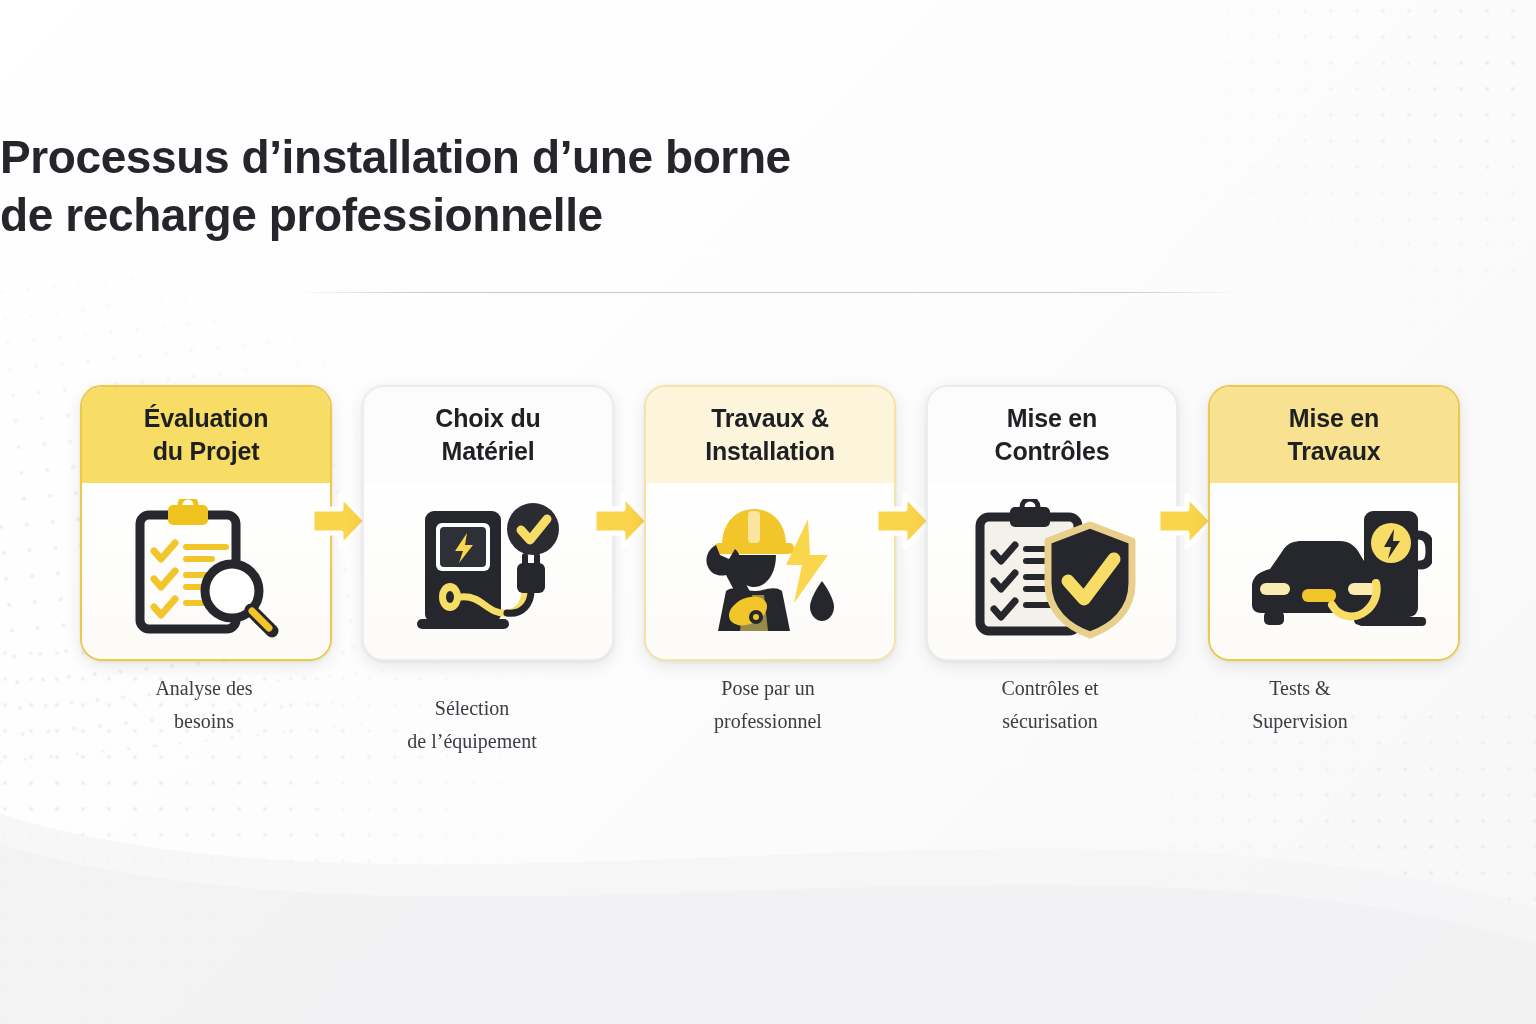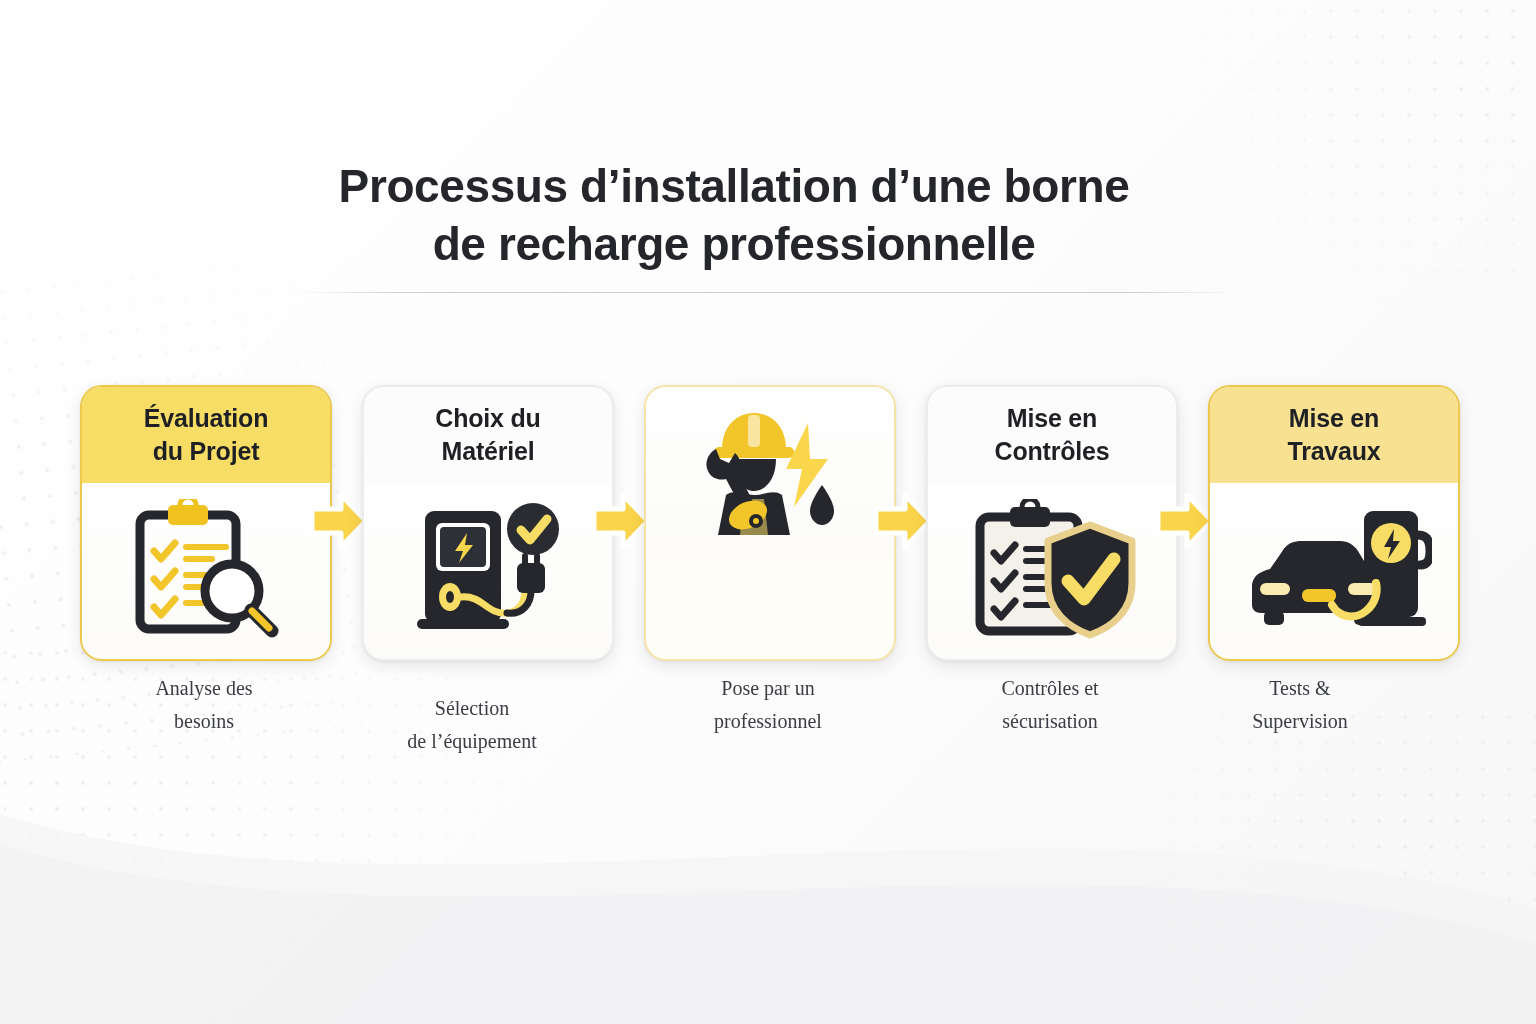--- a/index.html
+++ b/index.html
@@ -38,21 +38,21 @@
             mask-image:radial-gradient(ellipse at 72% 36%, rgba(0,0,0,0.85) 0%, rgba(0,0,0,0.5) 36%, rgba(0,0,0,0) 70%);
   }
   .dots-br{
     right:-90px;bottom:-110px;width:520px;height:430px;
     -webkit-mask-image:radial-gradient(ellipse at 60% 30%, rgba(0,0,0,0.8) 0%, rgba(0,0,0,0.45) 36%, rgba(0,0,0,0) 72%);
             mask-image:radial-gradient(ellipse at 60% 30%, rgba(0,0,0,0.8) 0%, rgba(0,0,0,0.45) 36%, rgba(0,0,0,0) 72%);
   }
   .swoosh{position:absolute;left:0;bottom:0;width:1536px;height:330px;pointer-events:none;}
 
   
-  .title-wrap{position:absolute;left:0;top:157px;width:1468px;text-align:center;}
+  .title-wrap{position:absolute;left:0;top:128px;width:1468px;}
   .title{
     font-size:46px;line-height:58px;font-weight:700;color:#24262b;
     letter-spacing:-0.4px;margin:0;
   }
   .title .l2{display:block;}
   .divider{
     position:absolute;left:298px;top:292px;width:940px;height:1px;
     background:linear-gradient(90deg,rgba(200,200,205,0) 0%,rgba(193,193,199,0.85) 12%,rgba(193,193,199,0.85) 88%,rgba(200,200,205,0) 100%);
   }
 
@@ -182,20 +182,26 @@
       </div>
     </div>
 
     <div class="arrow" style="left:510px;">
       <svg width="62" height="64" viewBox="0 0 62 64">
         <path d="M4,20 L33,20 L33,6 L58,32 L33,58 L33,44 L4,44 Z" fill="#FAD44A" stroke="#FFFFFF" stroke-width="5" stroke-linejoin="round"></path>
       </svg>
     </div>
 
     <div class="card accent-soft" style="left:564px;">
+      <div class="card-head" style="background:#FDF4DC;">
+        <div class="ttl">
+          <span>Travaux &amp;</span>
+          <span>Installation</span>
+        </div>
+      </div>
       <div class="card-body">
         <svg width="176" height="140" viewBox="0 0 176 140">
           <path d="M40,46 C40,24 54,10 72,10 C90,10 104,24 104,46 Z" fill="#F2C52A"></path>
           <rect x="32" y="44" width="80" height="11" rx="5" fill="#F2C52A"></rect>
           <rect x="66" y="12" width="12" height="32" rx="4" fill="#FFFFFF" opacity="0.55"></rect>
           <path d="M50,56 C50,78 62,88 72,88 C82,88 94,78 94,56 Z" fill="#25272C"></path>
           <path d="M44,92 C52,86 62,92 72,92 C82,92 92,86 100,92 L108,132 L36,132 Z" fill="#25272C"></path>
           <path d="M62,96 L82,96 L86,132 L58,132 Z" fill="#F7DC66" opacity="0.55"></path>
           <rect x="66" y="110" width="14" height="6" rx="3" fill="#25272C"></rect>
           <g>

